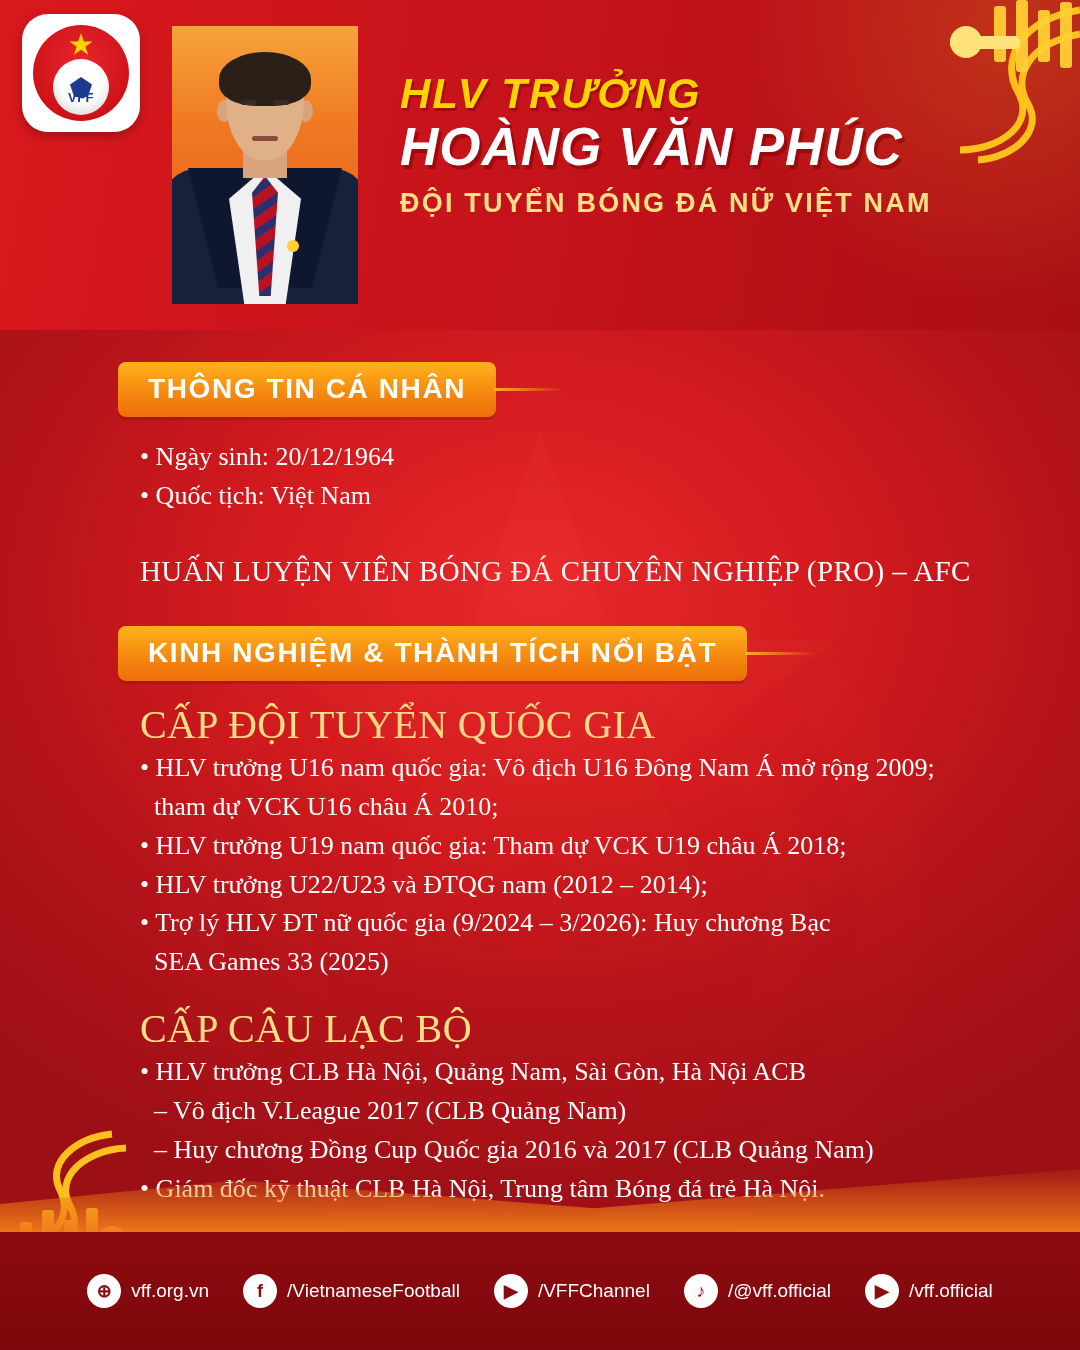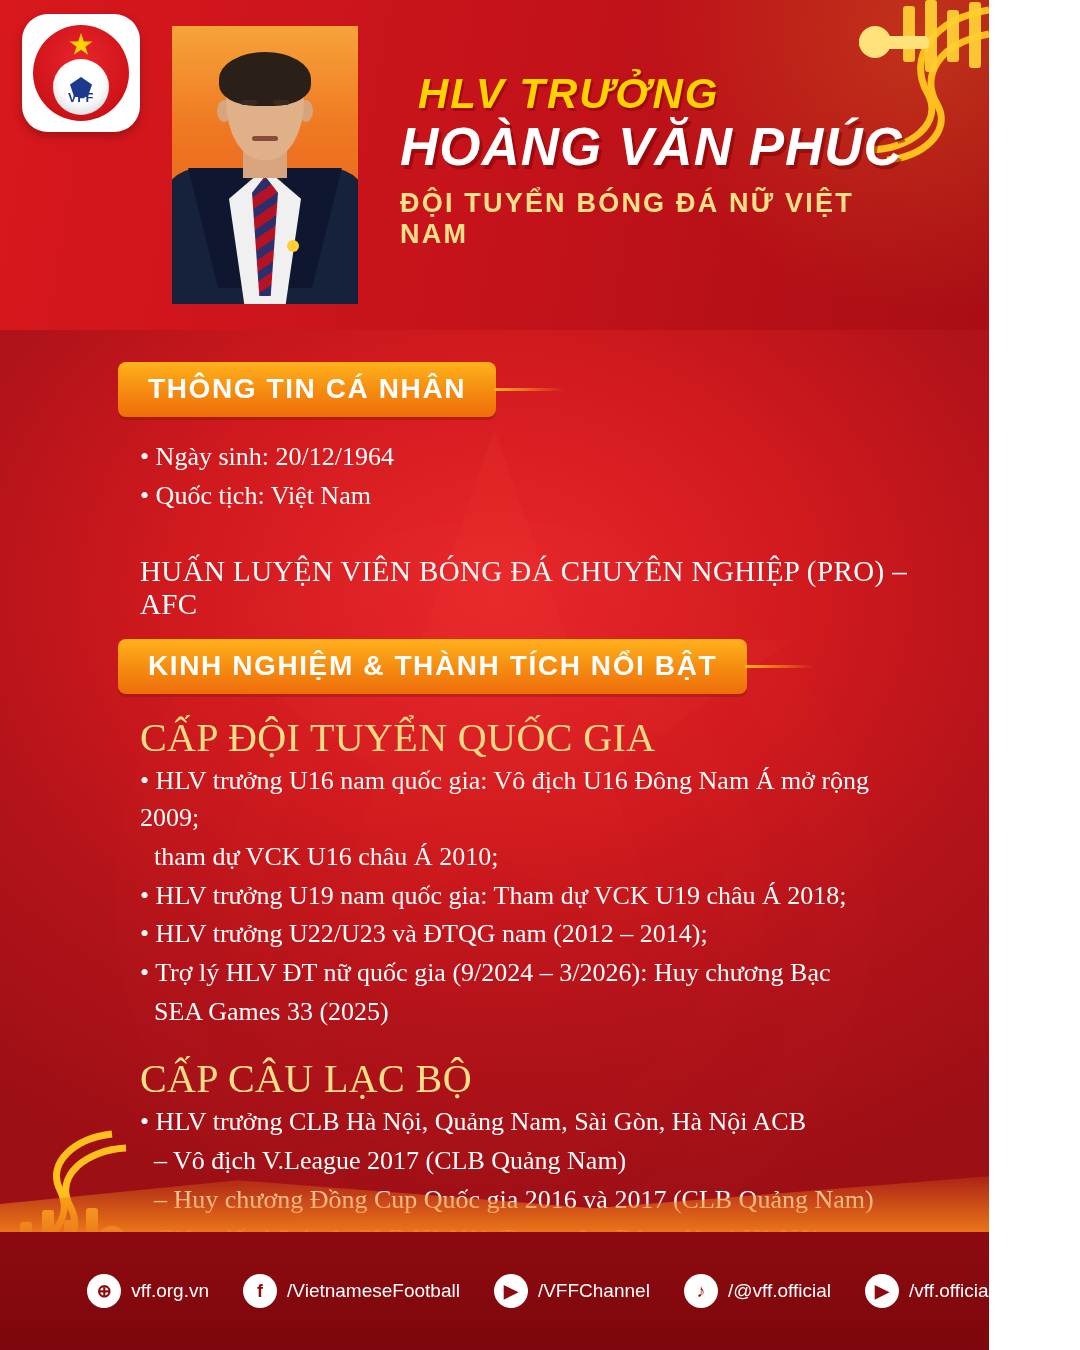--- a/index.html
+++ b/index.html
@@ -3,21 +3,21 @@
 <meta charset="utf-8">
 <style>
   * { box-sizing: border-box; margin: 0; padding: 0; }
   html, body {
     width: 1080px; height: 1350px;
     font-family: "Liberation Sans", sans-serif;
     overflow: hidden;
   }
   #poster {
     position: relative;
-    width: 989px; height: 1350px;
+    width: 1080px; height: 1350px;
     background:
       radial-gradient(ellipse 820px 640px at 50% 44%, #e8272b 0%, #d11a1e 38%, #b4131a 66%, #9c0f15 100%),
       linear-gradient(180deg,#c8161c 0%, #b01016 100%);
     overflow: hidden;
   }
   
   .watermark {
     position: absolute;
     left: 50%; top: 430px;
     transform: translateX(-50%);
@@ -119,21 +119,20 @@
   .p-lapel-r{position:absolute; left:50%; margin-left:6px;  top:142px;width:56px;height:120px;background:#0f1730;transform:skewX(-14deg);}
   .p-pin {position:absolute; left:50%; margin-left:22px; top:214px; width:12px;height:12px;border-radius:50%;background:#ffcf33;}
 
   .title-block {
     position:absolute; left: 400px; top: 70px; right: 70px;
   }
   .t-role {
     font-size: 42px; font-weight: 800; letter-spacing: 2px;
     color: #ffd200; font-style: italic;
     text-shadow: 2px 3px 0 rgba(120,0,0,.45);
-    margin-left: 18px;
   }
   .t-name {
     margin-top: 2px;
     font-size: 53px; line-height: 1.02; font-weight: 800; font-style: italic;
     color: #ffffff; letter-spacing: 1px;
     text-shadow: 3px 4px 0 rgba(120,0,0,.5);
     white-space: nowrap;
   }
   .t-team {
     margin-top: 14px;
@@ -263,21 +262,21 @@
       <div class="li">• Quốc tịch: Việt Nam</div>
     </div>
   </div>
 
   <div style="margin-top:40px;">
     <div class="block" style="margin-top:36px;">
       <div class="big-line">HUẤN LUYỆN VIÊN BÓNG ĐÁ CHUYÊN NGHIỆP (PRO) – AFC</div>
     </div>
   </div>
 
-  <div style="margin-top:18px;">
+  <div style="margin-top:38px;">
     <div class="chip-row">
       <div class="chip">KINH NGHIỆM &amp; THÀNH TÍCH NỔI BẬT</div>
       <div class="chip-line"></div>
     </div>
 
     <div class="block" style="margin-top:20px;">
       <div class="subhead">CẤP ĐỘI TUYỂN QUỐC GIA</div>
       <div class="li">• HLV trưởng U16 nam quốc gia: Vô địch U16 Đông Nam Á mở rộng 2009;</div>
       <div class="li sub">tham dự VCK U16 châu Á 2010;</div>
       <div class="li">• HLV trưởng U19 nam quốc gia:  Tham dự VCK U19 châu Á 2018;</div>

